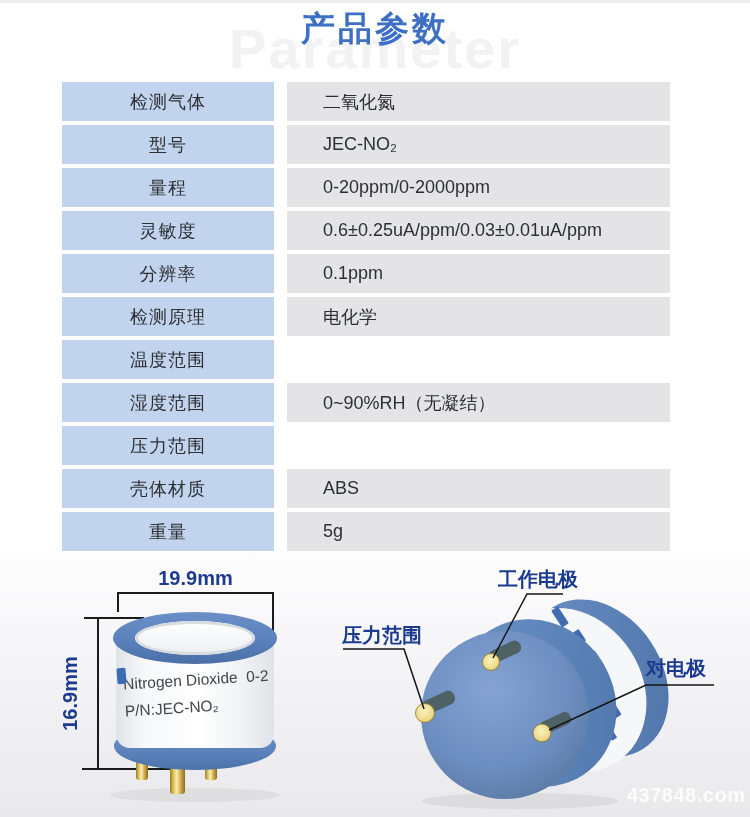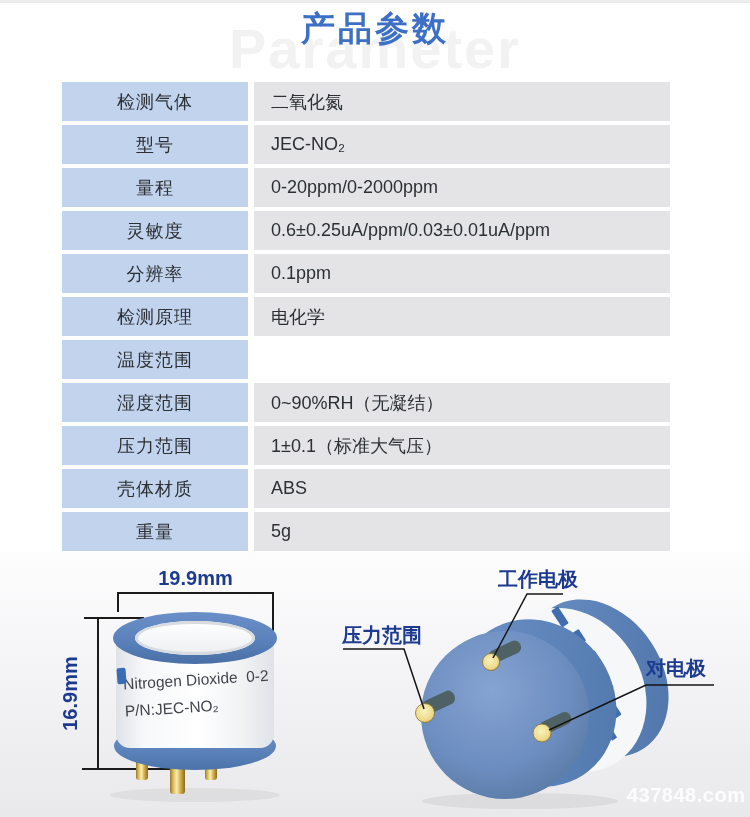--- a/index.html
+++ b/index.html
@@ -20,27 +20,27 @@
   }
   .header .title{
     position:absolute;top:6px;left:0;width:100%;text-align:center;
     font-size:34px;font-weight:700;color:#3d70c5;letter-spacing:3px;
   }
 
   
   .spec-table{position:absolute;left:62px;top:82px;width:608px}
   .spec-row{display:flex;height:39px;margin-bottom:4px}
   .spec-label{
-    width:186px;margin-right:6px;background:#c1d3ed;
+    width:212px;margin-right:13px;background:#c1d3ed;
     display:flex;align-items:center;justify-content:center;
     font-size:18px;color:#2c3034;letter-spacing:1px;
   }
   .spec-value{
     flex:1;background:#e4e4e6;
-    display:flex;align-items:center;padding-left:17px;
+    display:flex;align-items:center;padding-left:36px;
     font-size:18px;color:#2c3034;white-space:nowrap;
   }
 
   
   .photo{
     position:absolute;left:0;top:552px;width:750px;height:265px;
     background:linear-gradient(180deg,#fdfdfe 0%,#f4f4f6 45%,#e9e9eb 100%);
   }
   .photo .abs{position:absolute}
   .dim-text{color:#1c3b90;font-size:20px;font-weight:600;text-align:center}
@@ -121,21 +121,20 @@
   </div>
   <div class="spec-row">
     <div class="spec-label">温度范围</div>
   </div>
   <div class="spec-row">
     <div class="spec-label">湿度范围</div>
     <div class="spec-value">0~90%RH（无凝结）</div>
   </div>
   <div class="spec-row">
     <div class="spec-label">压力范围</div>
-    <div class="spec-value">1±0.1（标准大气压）</div>
   </div>
   <div class="spec-row">
     <div class="spec-label">壳体材质</div>
     <div class="spec-value">ABS</div>
   </div>
   <div class="spec-row">
     <div class="spec-label">重量</div>
     <div class="spec-value">5g</div>
   </div>
 </div>

